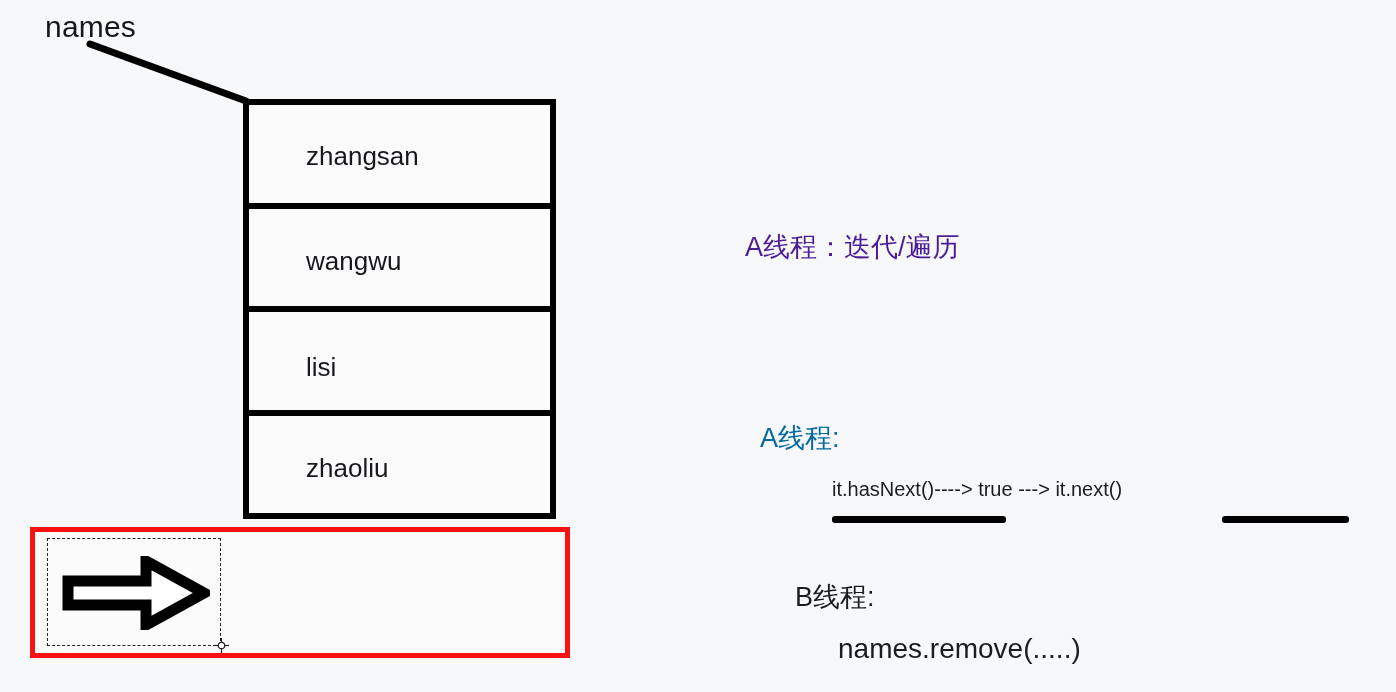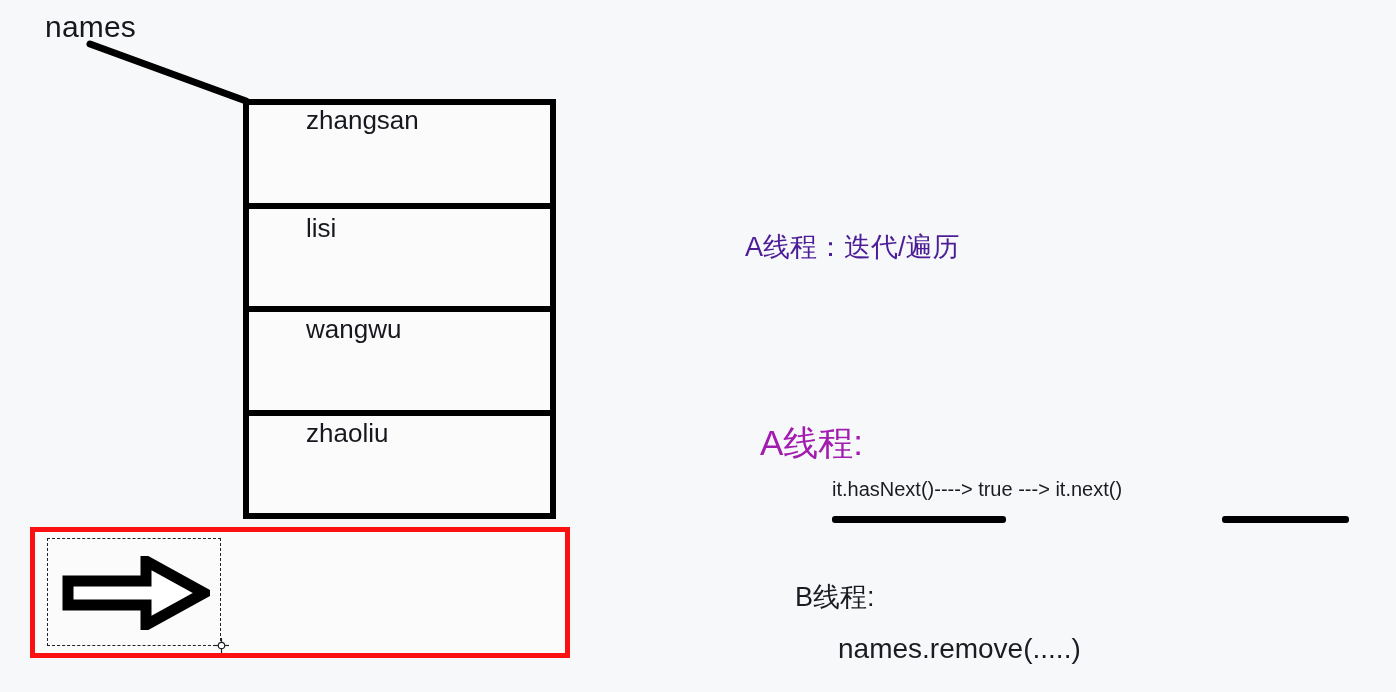--- a/index.html
+++ b/index.html
@@ -52,21 +52,21 @@
     box-sizing: border-box;
     border: 6px solid #000000;
     background: #fbfbfc;
     display: flex;
     flex-direction: column;
   }
   .list-row {
     flex: 1 1 0;
     position: relative;
     display: flex;
-    align-items: flex-start;
+    align-items: center;
     border-bottom: 6px solid #000000;
     box-sizing: border-box;
   }
   .list-row:last-child {
     border-bottom: none;
   }
   .list-row-label {
     font-size: 26px;
     line-height: 1;
     padding-left: 57px;
@@ -132,24 +132,24 @@
     font-size: 27px;
     line-height: 1;
     white-space: nowrap;
     color: #1a1c22;
   }
 
   .block-a-title {
     position: absolute;
     left: 760px;
     top: 425px;
-    font-size: 35px;
-    line-height: 1;
-    white-space: nowrap;
-    color: #a21caf;
+    font-size: 27px;
+    line-height: 1;
+    white-space: nowrap;
+    color: #0369a1;
   }
   .code-line-a {
     position: absolute;
     left: 832px;
     top: 479px;
     font-size: 20px;
     line-height: 1;
     white-space: nowrap;
     color: #1a1c22;
   }
@@ -191,25 +191,25 @@
   <svg class="leader-svg" viewBox="0 0 600 140" xmlns="http://www.w3.org/2000/svg">
     <path d="M 90 44 L 246 101" stroke="#000000" stroke-width="7" stroke-linecap="round" fill="none"></path>
   </svg>
 
   <div class="names-label">names</div>
 
   <div class="list-box">
     <div class="list-row r0">
       <span class="list-row-label">zhangsan</span>
     </div>
+    <div class="list-row r2">
+      <span class="list-row-label">wangwu</span>
+    </div>
     <div class="list-row r1">
       <span class="list-row-label">lisi</span>
-    </div>
-    <div class="list-row r2">
-      <span class="list-row-label">wangwu</span>
     </div>
     <div class="list-row r3">
       <span class="list-row-label">zhaoliu</span>
     </div>
   </div>
 
   <div class="red-region"></div>
 
   <div class="selection-box"></div>
 

